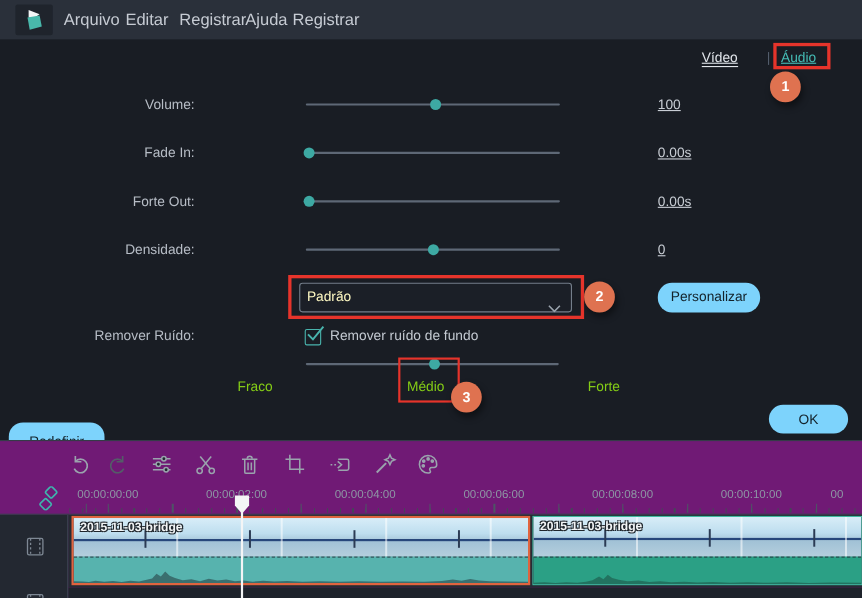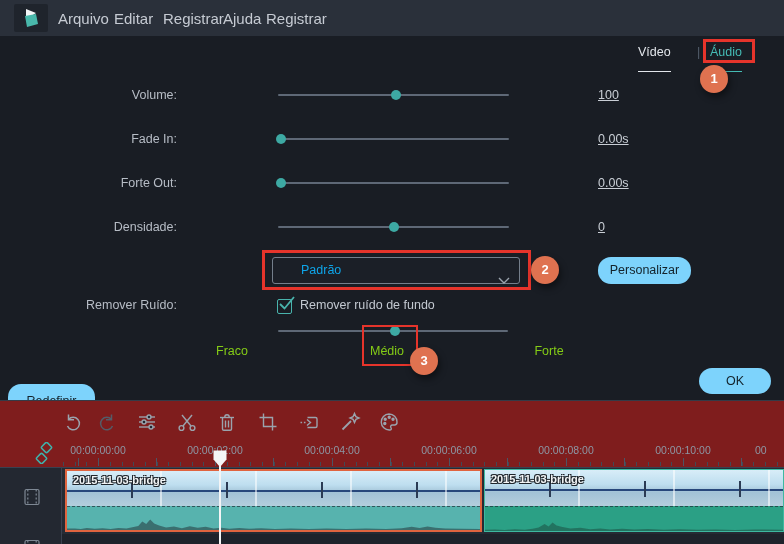--- a/index.html
+++ b/index.html
@@ -7,53 +7,53 @@
   body { font-family:"Liberation Sans", sans-serif; }
   #app { position:relative; width:784px; height:544px; overflow:hidden; background:#191d24; color:#c3c9d1; }
 
   
   .menubar { position:absolute; left:0; top:0; width:784px; height:36px; background:#2a303a; }
   .logo { position:absolute; left:14px; top:4px; width:34px; height:28px; background:#1f242c; border-radius:2px; }
   .menu-item { position:absolute; top:10px; font-size:15px; color:#c6cbd3; cursor:default; }
 
   
   .panel { position:absolute; left:0; top:36px; width:784px; height:364px; background:#191d24; }
-  .tab { position:absolute; top:9px; font-size:12.5px; padding-bottom:12px; border-bottom:1px solid currentColor; }
+  .tab { position:absolute; top:9px; font-size:12.5px; padding-bottom:1px; border-bottom:1px solid currentColor;text-decoration:underline; }
   .tab-video { left:638px; color:#e2e6eb; }
   .tab-sep { position:absolute; left:697px; top:9px; color:#535d6c; font-size:12.5px; border:none; }
   .tab-audio { left:710px; color:#45bcb5; }
 
   .row-label { position:absolute; left:0; width:177px; text-align:right; font-size:12.5px; color:#b7bdc6; }
   .row-value { position:absolute; left:598px; font-size:12.5px; color:#c9ced5;text-decoration:underline; }
   .slider-track { position:absolute; left:278px; width:231px; height:2px; background:#5e6876; border-radius:1px; }
   .slider-thumb { position:absolute; top:-4px; width:10px; height:10px; border-radius:50%; background:#3da9a3; }
 
   .dropdown { position:absolute; left:272px; top:221px; width:248px; height:27px; border:1px solid #747e8b;
-              border-radius:3px; background:#1b1f27; font-size:12.5px; color:#0ea5e9; line-height:25px;
-              padding-left:28px; }
+              border-radius:3px; background:#1b1f27; font-size:12.5px; color:#fef9c3; line-height:25px;
+              padding-left:6px; }
   .dropdown .chev { position:absolute; right:9px; top:10px; }
   .btn { position:absolute; background:#7dd3fc; color:#13222a; font-size:12.5px; text-align:center;
          border-radius:13px; border:none; }
   .btn-personalizar { left:598px; top:221px; width:93px; height:27px; line-height:27px; }
   .btn-redefinir { left:8px; top:332px; width:87px; height:34px; line-height:26px;margin-top:16px; }
   .btn-ok { left:699px; top:332px; width:72px; height:26px; line-height:26px; }
 
   .checkbox { position:absolute; left:277px; top:263px; width:15px; height:15px; border:1px solid #49b4ad; border-radius:2px; }
   .checkbox svg { position:absolute; left:1px; top:-5px; overflow:visible; }
   .check-label { position:absolute; left:300px; top:262px; font-size:12.5px; color:#c3c9d1; }
   .level-label { position:absolute; width:60px; text-align:center; top:308px; font-size:12.5px; color:#84cc16; }
 
   
   .redbox { position:absolute; border:3px solid #e6342b; background:transparent; }
   .callout { position:absolute; width:28px; height:28px; border-radius:50%; background:#df7250;
              color:#fff; font-size:13px; font-weight:bold; text-align:center; line-height:28px;
              box-shadow:2px 4px 7px rgba(0,0,0,.45); }
 
   
-  .timeline { position:absolute; left:0; top:400px; width:784px; height:144px; background:#7f1d1d; border-top:1px solid #343b47; }
+  .timeline { position:absolute; left:0; top:400px; width:784px; height:144px; background:#701a75; border-top:1px solid #343b47; }
   .tool-icon { position:absolute; top:10px; width:22px; height:22px; }
   .ruler { position:absolute; left:0; top:37px; width:784px; height:30px; border-bottom:1px solid #3a4150; }
   .ts { position:absolute; top:6px; width:70px; text-align:center; font-size:10.5px; color:#8d97a4; white-space:nowrap; }
   .ticks-minor { position:absolute; left:62px; right:0; bottom:1px; height:4px;
                  background:repeating-linear-gradient(90deg,#414956 0 1px,transparent 1px 11.7px); background-position-x:1px; }
   .ticks-major { position:absolute; left:62px; right:0; bottom:1px; height:8px;
                  background:repeating-linear-gradient(90deg,#4c5564 0 1px,transparent 1px 58.5px); background-position-x:36px; }
   .track-head { position:absolute; left:0; top:67px; width:62px; height:77px; background:#232831; border-right:1px solid #3a4150; }
   .lane { position:absolute; left:62px; top:67px; width:722px; height:66px; background:#262b34; }
   .lane2 { position:absolute; left:62px; top:133px; width:722px; height:11px; background:#1e232b; }

